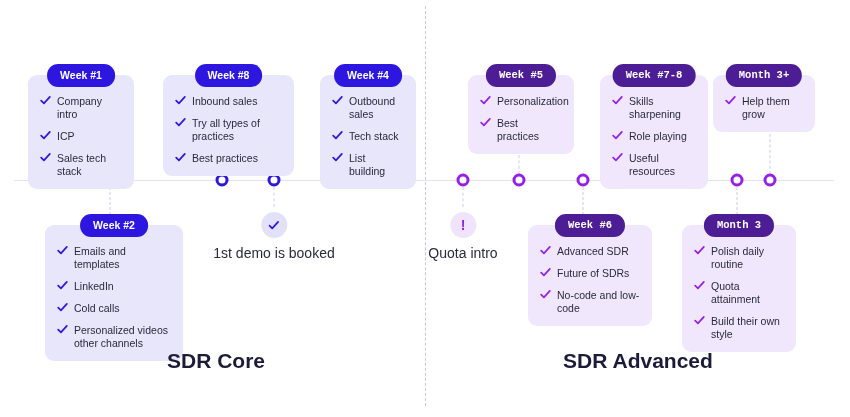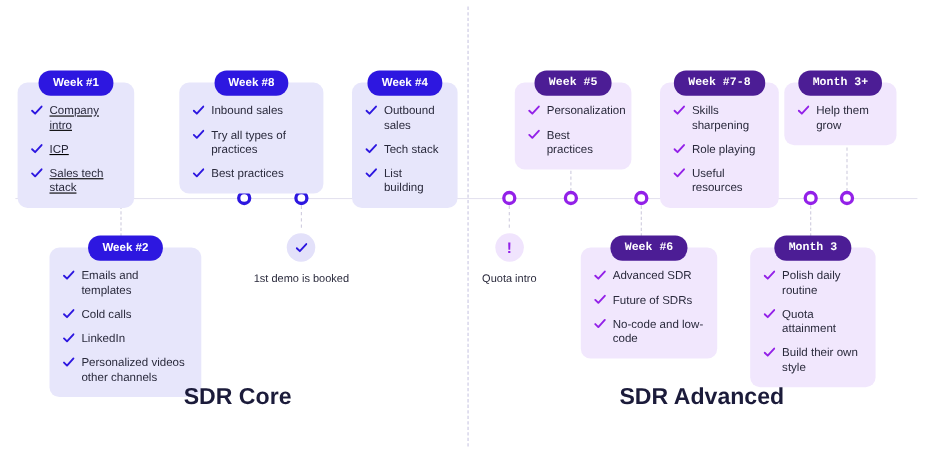--- a/index.html
+++ b/index.html
@@ -123,21 +123,21 @@
   }
   .badge.blue   { background: #e3e1fa; }
   .badge.purple { background: #f0e4fd; }
   .badge .bang {
     color: #9321e8;
     font-size: 14px;
     font-weight: bold;
     line-height: 1;
   }
   .milestone-label {
-    font-size: 10px;
+    font-size: 14px;
     color: #2a2a3c;
     white-space: nowrap;
     line-height: 13px;
   }
 
   
   .section-title {
     position: absolute;
     font-size: 21px;
     font-weight: bold;
@@ -175,21 +175,21 @@
       <div class="dot blue" style="left: 274px;"></div>
       <div class="dot blue" style="left: 360px;"></div>
       <div class="dot purple" style="left: 463px;"></div>
       <div class="dot purple" style="left: 519px;"></div>
       <div class="dot purple" style="left: 583px;"></div>
       <div class="dot purple" style="left: 648px;"></div>
       <div class="dot purple" style="left: 737px;"></div>
       <div class="dot purple" style="left: 770px;"></div>
     </div>
   <div id="cards-layer">
-      <div class="card blue" style="left: 16px; top: 75px; width: 106px; text-decoration: underline;">
+      <div class="card blue" style="left: 28px; top: 75px; width: 106px;">
         <div class="pill blue">Week #1</div>
         <div class="item">
           <span class="check">
             <svg width="11" height="11" viewBox="0 0 14 14">
               <path d="M1.5 7.2 L5 10.6 L12.5 2.4" stroke="#2d17e0" stroke-width="2.2" fill="none" stroke-linecap="round" stroke-linejoin="round"></path>
             </svg>
           </span>
           <span class="item-text">Company intro</span>
         </div>
         <div class="item">
@@ -329,29 +329,29 @@
             </svg>
           </span>
           <span class="item-text">Emails and templates</span>
         </div>
         <div class="item">
           <span class="check">
             <svg width="11" height="11" viewBox="0 0 14 14">
               <path d="M1.5 7.2 L5 10.6 L12.5 2.4" stroke="#2d17e0" stroke-width="2.2" fill="none" stroke-linecap="round" stroke-linejoin="round"></path>
             </svg>
           </span>
+          <span class="item-text">LinkedIn</span>
+        </div>
+        <div class="item">
+          <span class="check">
+            <svg width="11" height="11" viewBox="0 0 14 14">
+              <path d="M1.5 7.2 L5 10.6 L12.5 2.4" stroke="#2d17e0" stroke-width="2.2" fill="none" stroke-linecap="round" stroke-linejoin="round"></path>
+            </svg>
+          </span>
           <span class="item-text">Cold calls</span>
-        </div>
-        <div class="item">
-          <span class="check">
-            <svg width="11" height="11" viewBox="0 0 14 14">
-              <path d="M1.5 7.2 L5 10.6 L12.5 2.4" stroke="#2d17e0" stroke-width="2.2" fill="none" stroke-linecap="round" stroke-linejoin="round"></path>
-            </svg>
-          </span>
-          <span class="item-text">LinkedIn</span>
         </div>
         <div class="item">
           <span class="check">
             <svg width="11" height="11" viewBox="0 0 14 14">
               <path d="M1.5 7.2 L5 10.6 L12.5 2.4" stroke="#2d17e0" stroke-width="2.2" fill="none" stroke-linecap="round" stroke-linejoin="round"></path>
             </svg>
           </span>
           <span class="item-text">Personalized videos
 other channels</span>
         </div>

